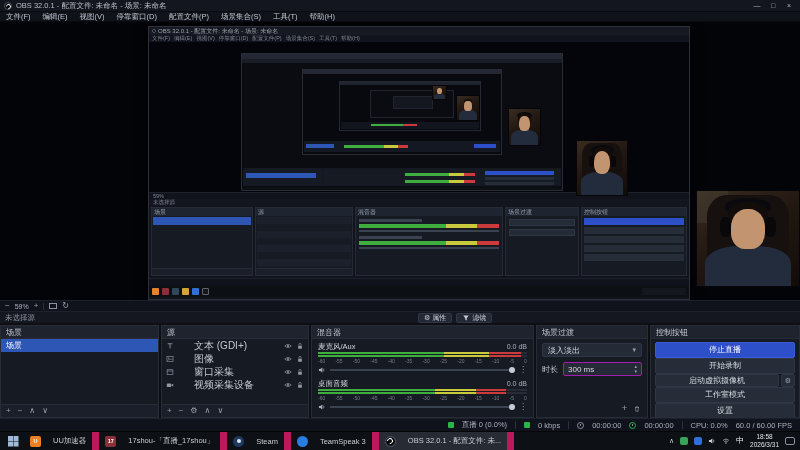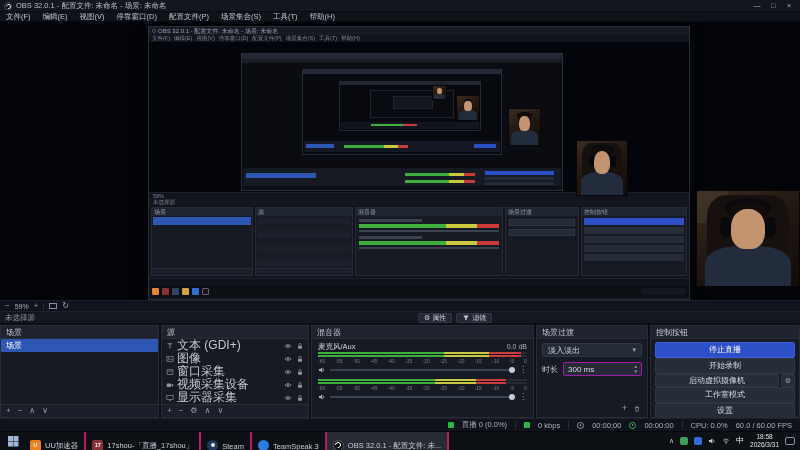--- a/index.html
+++ b/index.html
@@ -101,21 +101,21 @@
 
   
   .docks{position:absolute;top:325px;left:0;width:800px;height:93px;display:flex;gap:2px;}
   .panel{background:#161a23;border:1px solid #272c37;display:flex;flex-direction:column;overflow:hidden;}
   .p-scenes{width:159px;}.p-sources{width:148px;}.p-mixer{width:223px;}.p-trans{width:112px;}.p-ctl{width:150px;}
   .panel-h{height:13px;background:#1e232e;font-size:8px;color:#c6cad2;line-height:13px;padding:0 5px;flex:0 0 auto;border-bottom:1px solid #272c37;white-space:nowrap;overflow:hidden;}
   .panel-b{flex:1;position:relative;}
   .panel-f{height:13px;background:#1a1f29;border-top:1px solid #272c37;display:flex;align-items:center;gap:7px;padding:0 5px;flex:0 0 auto;}
   .fic{font-size:8px;color:#9aa0ab;line-height:12px;}
   .scene-item{height:13px;background:var(--accent-blue,#2e57b5);color:#fff;font-size:8px;line-height:13px;padding:0 5px;}
-  .source-row{height:13px;display:flex;align-items:center;gap:3px;padding:0 4px;font-size:12px;color:#c2c7d0;white-space:nowrap;}
+  .source-row{height:13px;display:flex;align-items:center;gap:20px;padding:0 4px;font-size:10px;color:#c2c7d0;white-space:nowrap;}
   .source-row .ic{color:#8f96a3;flex:0 0 auto;}
   .source-row .lbl{overflow:hidden;text-overflow:ellipsis;}
   .row-ics{margin-left:auto;display:flex;gap:4px;color:#8f96a3;}
   .ic{width:8px;height:8px;display:inline-block;}
 
   .mix-wrap{padding:3px 6px 0;}
   .mix-ch{margin-bottom:5px;}
   .mix-head{display:flex;justify-content:space-between;font-size:7.5px;color:#d2d6dd;line-height:9px;}
   .mix-db{color:#aab0bb;font-size:7px;}
   .bar{height:2px;background:#262b35;margin-top:1px;position:relative;}
@@ -149,21 +149,21 @@
   .st-sq{width:6px;height:6px;background:var(--status-green,#2eb24a);border-radius:1px;}
   .st-sep{width:1px;height:8px;background:#2a2f3a;}
   .st-clock{width:7px;height:7px;border:1px solid #8a909c;border-radius:50%;position:relative;}
   .st-clock::after{content:"";position:absolute;left:2px;top:1px;width:1px;height:2px;background:#8a909c;}
   .st-clock.live{border-color:var(--status-green,#2eb24a);}
 
   
   .taskbar{position:absolute;top:431px;left:0;width:800px;height:19px;background:#0d1014;display:flex;align-items:center;padding-left:2px;border-top:1px solid #05060a;}
   .tb-start{width:22px;height:19px;display:flex;align-items:center;justify-content:center;}
   .ic-start{width:4.5px;height:4.5px;background:#9fb9d8;box-shadow:5.5px 0 #9fb9d8,0 5.5px #9fb9d8,5.5px 5.5px #9fb9d8;margin-right:5px;margin-bottom:5px;}
-  .tb-app{display:flex;align-items:flex-end;gap:4px;height:19px;padding:0 6px;font-size:7.5px;color:#c8ccd4;white-space:nowrap;border-right:2px solid #be185d;}
+  .tb-app{display:flex;align-items:center;gap:12px;height:19px;padding:0 6px;font-size:7.5px;color:#c8ccd4;white-space:nowrap;border-right:7px solid #be185d;}
   .tb-app.active{background:#272c34;}
   .ai{width:11px;height:11px;border-radius:2px;display:flex;align-items:center;justify-content:center;font-size:5.5px;font-weight:bold;color:#fff;flex:0 0 auto;}
   .ai-uu{background:#f07f23;}
   .ai-17{background:#8a3038;}
   .ai-steam{background:#1e3a5f;border-radius:50%;position:relative;}
   .ai-steam::after{content:"";width:4px;height:4px;border-radius:50%;background:#dfe5ec;}
   .ai-pubg{background:#15130e;color:#e8b53a;}
   .ai-ts{background:#2a7de0;border-radius:50%;}
   .ai-obs{background:#0c0c10;border-radius:50%;border:1px solid #555c68;position:relative;}
   .ai-obs::after{content:"";position:absolute;left:1.5px;top:1.5px;width:4px;height:4px;border:1px solid #fff;border-radius:50%;border-left-color:transparent;transform:rotate(-40deg);}
@@ -469,34 +469,20 @@
           <span class="lbl">视频采集设备</span>
           <span class="row-ics">
               <svg class="ic">
                 <use href="#i-eye"></use>
               </svg>
               <svg class="ic">
                 <use href="#i-lock"></use>
               </svg>
             </span>
         </div>
-        <div class="source-row">
-          <svg class="ic">
-              <use href="#i-display"></use>
-            </svg>
-          <span class="lbl">显示器采集</span>
-          <span class="row-ics">
-              <svg class="ic">
-                <use href="#i-eye"></use>
-              </svg>
-              <svg class="ic">
-                <use href="#i-lock"></use>
-              </svg>
-            </span>
-        </div>
       </div>
       <div class="panel-f">
         <span class="fic">+</span>
         <span class="fic">−</span>
         <span class="fic">⚙</span>
         <span class="fic">∧</span>
         <span class="fic">∨</span>
       </div>
     </div>
 
@@ -533,20 +519,24 @@
             <svg class="ic">
                 <use href="#i-spk"></use>
               </svg>
             <span class="slider">
                 <i class="knob"></i>
               </span>
             <span class="dots">⋮</span>
           </div>
         </div>
         <div class="mix-ch">
+          <div class="mix-head">
+            <span class="mix-name">桌面音频</span>
+            <span class="mix-db">0.0 dB</span>
+          </div>
           <div class="bar">
               <i class="fill" style="width: 90%;"></i>
             </div>
           <div class="bar">
               <i class="fill" style="width: 90%;"></i>
             </div>
           <div class="mix-scale">
               <span>-60</span>
               <span>-55</span>
               <span>-50</span>

